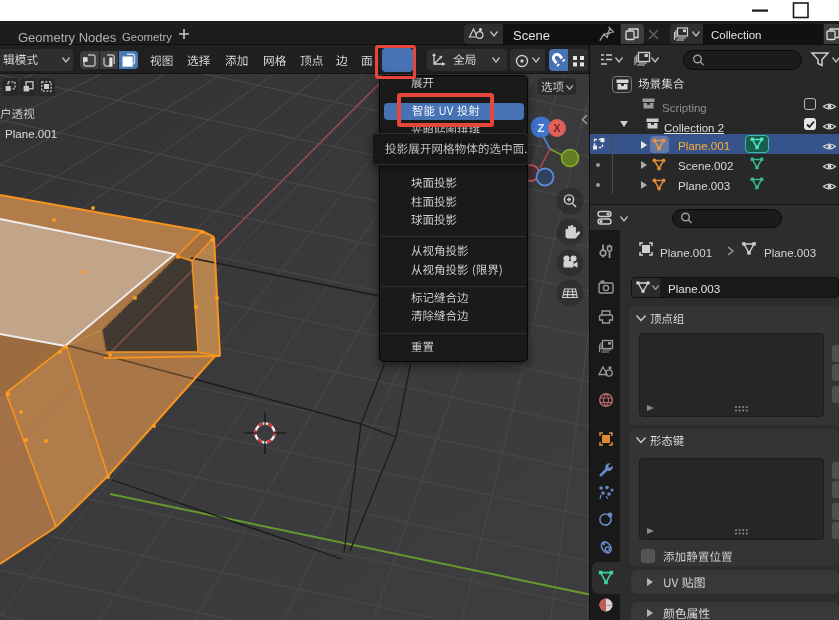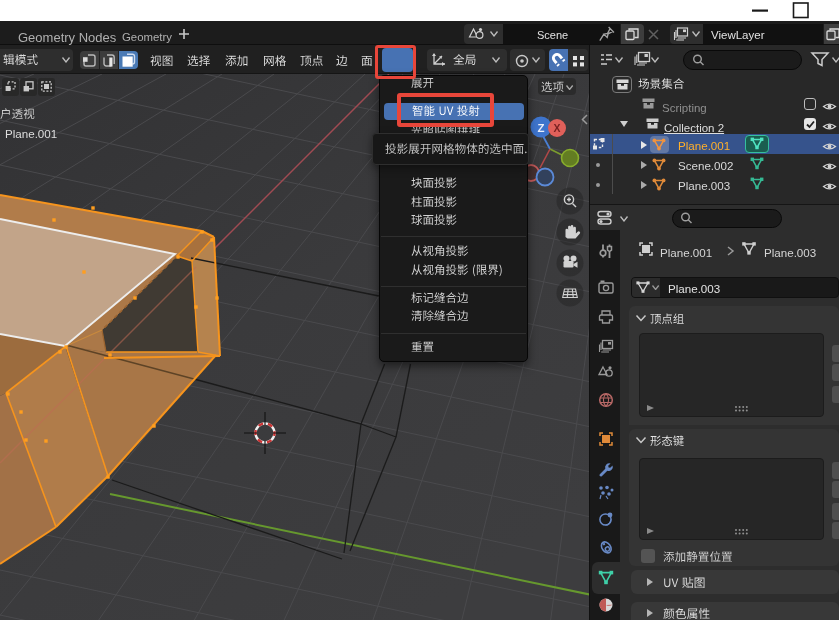--- a/index.html
+++ b/index.html
@@ -22,21 +22,21 @@
     <div class="abs" style="left:464px;top:24px;width:39px;height:20px;background:#2e2e2e;border-radius:4px 0 0 4px"></div>
     <svg class="abs" style="left:468px;top:27px;" width="18" height="15" viewBox="0 0 18 15">
       <path d="M5.5 2 L9.5 10 H1.5 Z" fill="none" stroke="#d0d0d0" stroke-width="1.2"></path>
       <circle cx="11.5" cy="8" r="3.4" fill="#2e2e2e" stroke="#d0d0d0" stroke-width="1.2"></circle>
       <circle cx="12.5" cy="2.6" r="1.6" fill="#d0d0d0"></circle>
     </svg>
     <svg class="abs" style="left:490px;top:31px;" width="9" height="6" viewBox="0 0 9 6">
       <path d="M0.5 0.5 L4.0 5.0 L7.5 0.5" stroke="#bdbdbd" stroke-width="1.3" fill="none"></path>
     </svg>
     <div class="abs" style="left:503px;top:24px;width:117px;height:20px;background:#111111"></div>
-    <div class="txt" style="left:513px;top:29px;font-size:11px;line-height:13.6px;color:#e2e2e2;margin-left:24px;">Scene</div>
+    <div class="txt" style="left:513px;top:29px;font-size:13px;line-height:13.6px;color:#e2e2e2;">Scene</div>
     <svg class="abs" style="left:598px;top:25px;" width="19" height="18" viewBox="0 0 19 18">
       <path d="M10.6 2 L16 7.4 M12.1 3.5 L9.6 8.3 L5.9 9.2 L9.2 12.5 L10.1 8.8 L14.9 6.3 M5.9 9.2 L1.8 15.6" fill="none" stroke="#a2a2a2" stroke-width="1.35"></path>
     </svg>
     <div class="abs" style="left:621px;top:24px;width:23px;height:20px;background:#3d3d3d;border-radius:0 4px 4px 0"></div>
     <svg class="abs" style="left:624px;top:26px;" width="17" height="16" viewBox="0 0 17 16">
       <rect x="2" y="5" width="8" height="8.5" rx="1" fill="none" stroke="#dadada" stroke-width="1.3"></rect>
       <path d="M5 4.5 V3 H14 V11.5 H10.5" fill="none" stroke="#dadada" stroke-width="1.3"></path>
     </svg>
     <svg class="abs" style="left:647px;top:28px;" width="14" height="13" viewBox="0 0 14 13">
       <path d="M2 2 L11 11 M11 2 L2 11" stroke="#606060" stroke-width="1.5"></path>
@@ -44,21 +44,21 @@
     <div class="abs" style="left:670px;top:24px;width:33px;height:20px;background:#2e2e2e;border-radius:4px 0 0 4px"></div>
     <svg class="abs" style="left:673px;top:26px;" width="17" height="16" viewBox="0 0 17 16">
       <rect x="4.5" y="2" width="10" height="8" fill="none" stroke="#d0d0d0" stroke-width="1.2"></rect>
       <rect x="10" y="3.5" width="3" height="2.6" fill="#d0d0d0"></rect>
       <path d="M3 4 V12 M1.5 6 V14 M4.7 12 H13 M3.2 14 H11" stroke="#d0d0d0" stroke-width="1.1" fill="none"></path>
     </svg>
     <svg class="abs" style="left:692px;top:31px;" width="9" height="6" viewBox="0 0 9 6">
       <path d="M0.5 0.5 L4.0 5.0 L7.5 0.5" stroke="#bdbdbd" stroke-width="1.3" fill="none"></path>
     </svg>
     <div class="abs" style="left:703px;top:24px;width:120px;height:20px;background:#111111"></div>
-    <div class="txt" style="left:711px;top:29px;font-size:11.5px;line-height:13.6px;color:#e2e2e2;">ViewLayer</div>
+    <div class="txt" style="left:711px;top:29px;font-size:11.5px;line-height:13.6px;color:#e2e2e2;">Collection</div>
     <div class="abs" style="left:824px;top:24px;width:15px;height:20px;background:#3d3d3d"></div>
     <svg class="abs" style="left:826px;top:26px;" width="15" height="16" viewBox="0 0 15 16">
       <rect x="1" y="5" width="8" height="8.5" rx="1" fill="none" stroke="#dadada" stroke-width="1.3"></rect>
       <path d="M4 4.5 V3 H13 V11.5 H9.5" fill="none" stroke="#dadada" stroke-width="1.3"></path>
     </svg>
     <div class="abs" style="left:0px;top:45px;width:589px;height:575px;background:#3a3a3c"></div>
     <div class="abs" style="left:0px;top:45px;width:589px;height:29px;background:#202020;border-bottom:1px solid #151515"></div>
     <div class="abs" style="left:0px;top:49px;width:73px;height:22px;background:#2e2e2e;border-radius:0 4px 4px 0"></div>
     <svg class="cjk " style="position:absolute;left:3px;top:51.2px" width="37" height="16" viewBox="0 -13 37 16">
       <path d="M6.4 -8.8H9.6V-7.6H6.4ZM5.6 -9.5V-6.9H10.4V-9.5ZM0.9 -3.9C1 -4 1.4 -4 1.8 -4H2.9V-2.4L0.5 -2L0.7 -1.1L2.9 -1.5V0.9H3.7V-1.7L5 -2L4.9 -2.7L3.7 -2.5V-4H4.7V-4.8H3.7V-6.6H2.9V-4.8H1.7C2.1 -5.7 2.4 -6.6 2.7 -7.6H4.8V-8.4H2.9C3 -8.8 3.1 -9.3 3.1 -9.7L2.3 -9.8C2.2 -9.4 2.1 -8.9 2 -8.4H0.5V-7.6H1.8C1.6 -6.7 1.3 -5.9 1.2 -5.6C1 -5.1 0.9 -4.7 0.7 -4.7C0.8 -4.4 0.9 -4 0.9 -3.9ZM9.5 -5.5V-4.5H6.6V-5.5ZM4.7 -0.9 4.8 -0.1 9.5 -0.5V0.9H10.4V-0.5L11.2 -0.6L11.2 -1.3L10.4 -1.3V-5.5H11.2V-6.3H4.9V-5.5H5.7V-1ZM9.5 -3.8V-2.8H6.6V-3.8ZM9.5 -2.2V-1.2L6.6 -1V-2.2Z M17.2 -4.9H21.3V-4H17.2ZM17.2 -6.3H21.3V-5.5H17.2ZM20.3 -9.8V-8.9H18.5V-9.8H17.6V-8.9H15.9V-8.1H17.6V-7.2H18.5V-8.1H20.3V-7.2H21.1V-8.1H22.8V-8.9H21.1V-9.8ZM16.4 -7V-3.4H18.8C18.7 -3 18.7 -2.7 18.6 -2.4H15.7V-1.7H18.4C17.9 -0.8 17.1 -0.1 15.4 0.2C15.5 0.4 15.7 0.7 15.8 0.9C17.9 0.4 18.8 -0.4 19.3 -1.6C19.9 -0.4 20.9 0.5 22.5 0.9C22.6 0.7 22.8 0.4 23 0.2C21.7 -0.1 20.7 -0.7 20.1 -1.7H22.7V-2.4H19.5C19.6 -2.7 19.6 -3 19.6 -3.4H22.1V-7ZM13.7 -9.8V-7.6H12.3V-6.8H13.7V-6.7C13.4 -5.1 12.8 -3.3 12.1 -2.3C12.2 -2.1 12.4 -1.7 12.5 -1.5C13 -2.1 13.4 -3.2 13.7 -4.4V0.9H14.6V-5.1C14.9 -4.5 15.3 -3.7 15.4 -3.3L16 -4C15.8 -4.3 14.9 -5.8 14.6 -6.3V-6.8H15.8V-7.6H14.6V-9.8Z M31.7 -9.3C32.3 -8.8 33 -8.2 33.4 -7.8L34 -8.3C33.6 -8.7 32.9 -9.3 32.3 -9.7ZM30 -9.8C30 -9.1 30 -8.3 30.1 -7.6H24V-6.8H30.1C30.4 -2.4 31.4 1 33.3 1C34.2 1 34.6 0.4 34.7 -1.7C34.5 -1.8 34.1 -2 33.9 -2.2C33.9 -0.6 33.7 0 33.4 0C32.2 0 31.3 -2.8 31 -6.8H34.5V-7.6H31C31 -8.3 30.9 -9 30.9 -9.8ZM24.1 -0.3 24.4 0.6C25.9 0.3 28 -0.2 30 -0.7L29.9 -1.5L27.4 -1V-4.2H29.6V-5H24.5V-4.2H26.6V-0.8Z" fill="#dddddd"></path>

